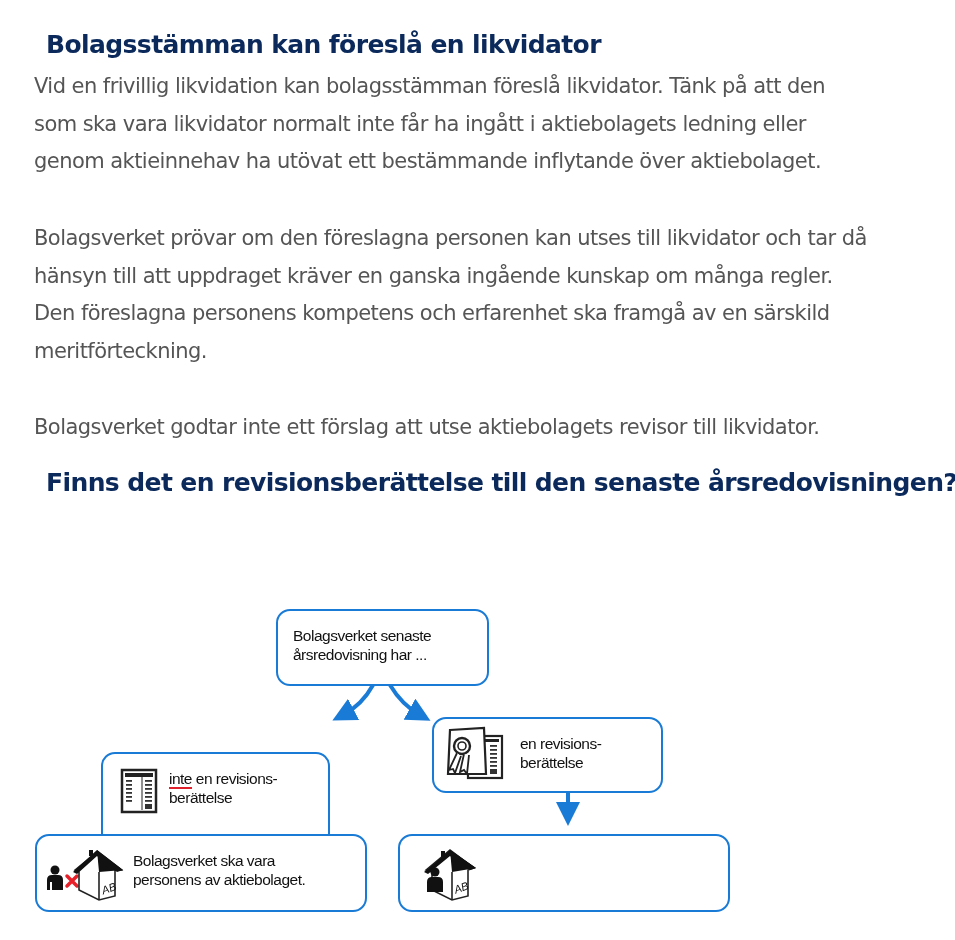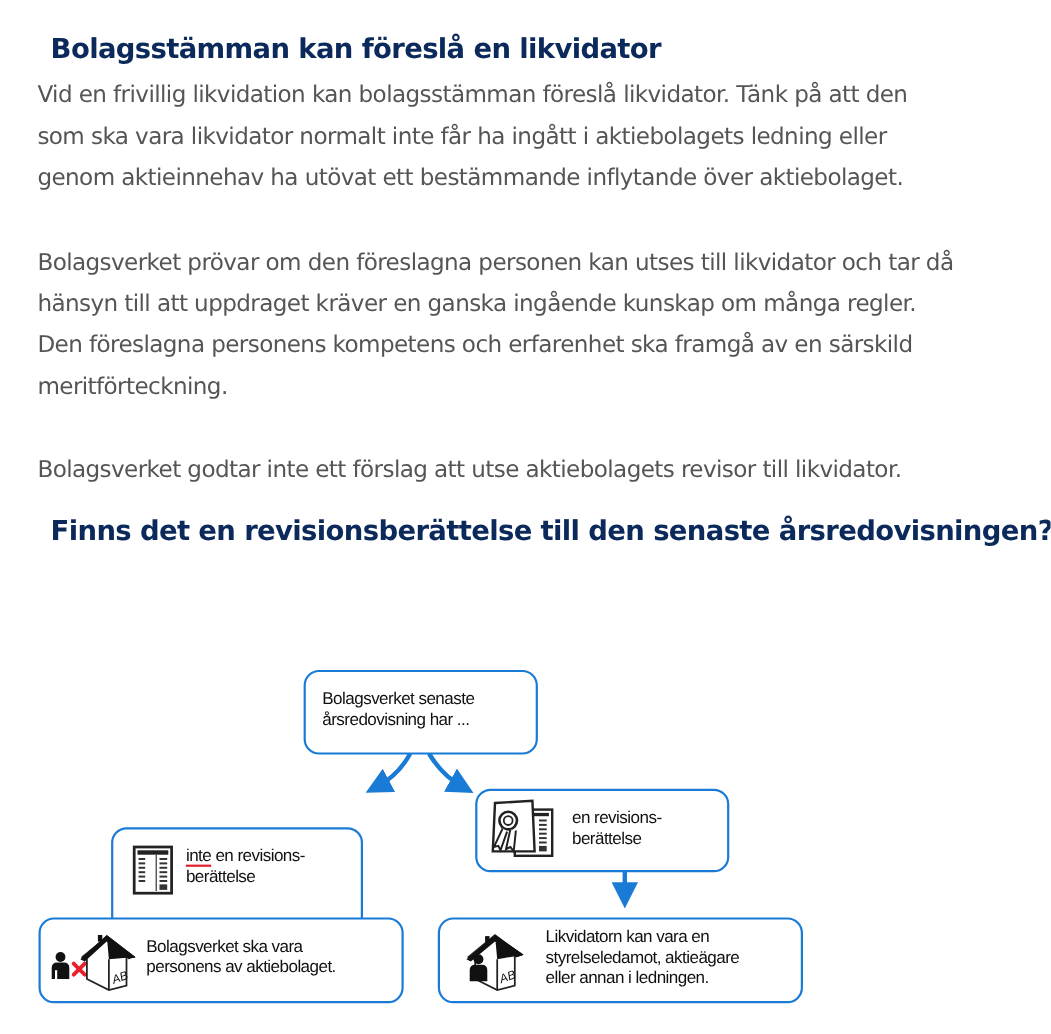--- a/index.html
+++ b/index.html
@@ -154,19 +154,14 @@
     <svg class="icon" style="left:22px; top:10px;" width="56" height="56" viewBox="0 0 56 56">
       <path d="M4,24 L28,4 L52,22 L46,24 L46,50 L30,54 L10,44 L10,26 Z" fill="#fff" stroke="#222" stroke-width="1.6"></path>
       <path d="M2,26 L28,4 L54,22 L48,24 L28,10 L6,28 Z" fill="#111"></path>
       <path d="M28,4 L54,22 L30,26 Z" fill="#111"></path>
       <rect x="19" y="5" width="4" height="6" fill="#111"></rect>
       <line x1="30" y1="26" x2="30" y2="54" stroke="#222" stroke-width="1.6"></line>
       <circle cx="13" cy="26" r="4.5" fill="#111"></circle>
       <path d="M5,46 L5,36 Q5,31 10,31 L16,31 Q21,31 21,36 L21,46 Z" fill="#111"></path>
       <text x="32" y="46" font-family="Liberation Sans, sans-serif" font-size="11" font-style="italic" fill="#111" transform="rotate(-20 38 42)">AB</text>
     </svg>
-    <div class="btext" style="left:96px; top:6px;">
-      <div>Likvidatorn kan vara en</div>
-      <div>styrelseledamot, aktieägare</div>
-      <div>eller annan i ledningen.</div>
-    </div>
   </div>
 </div>
 
 </body></html>

